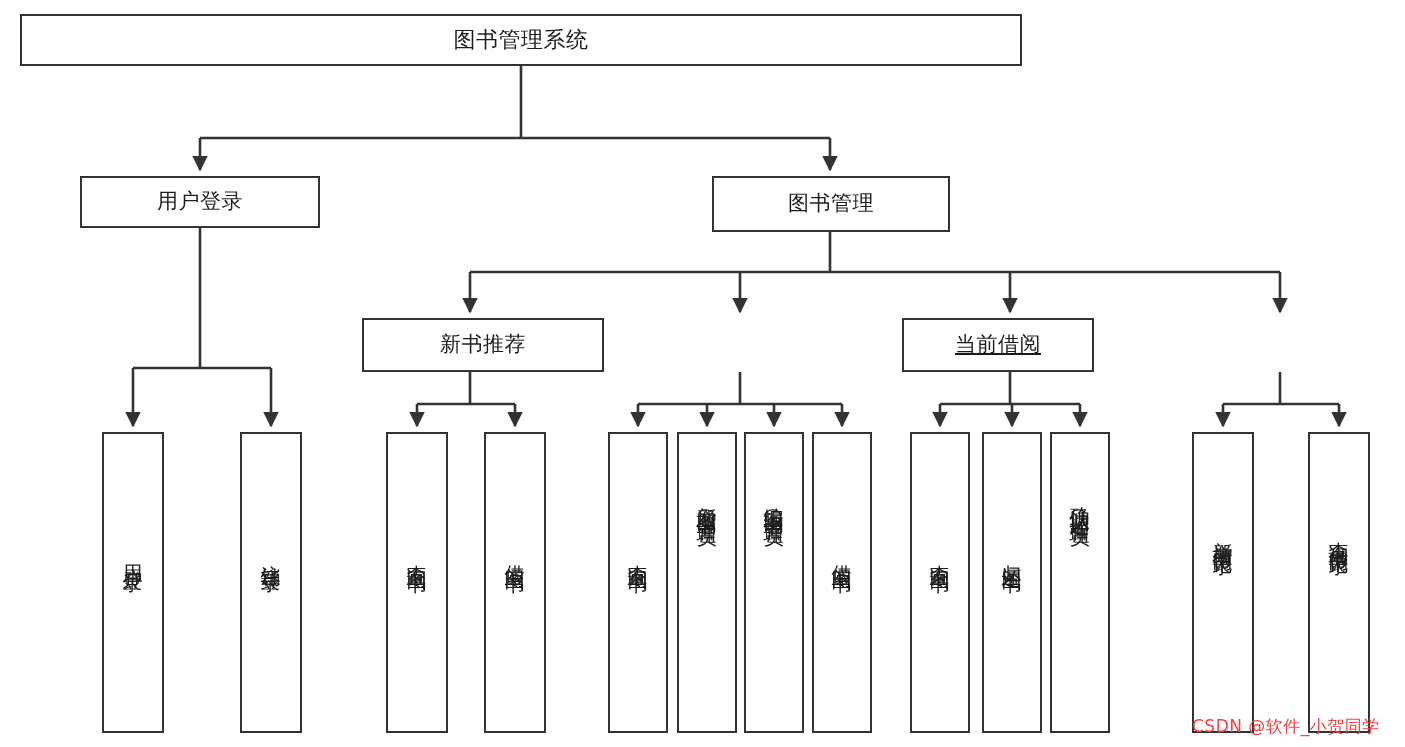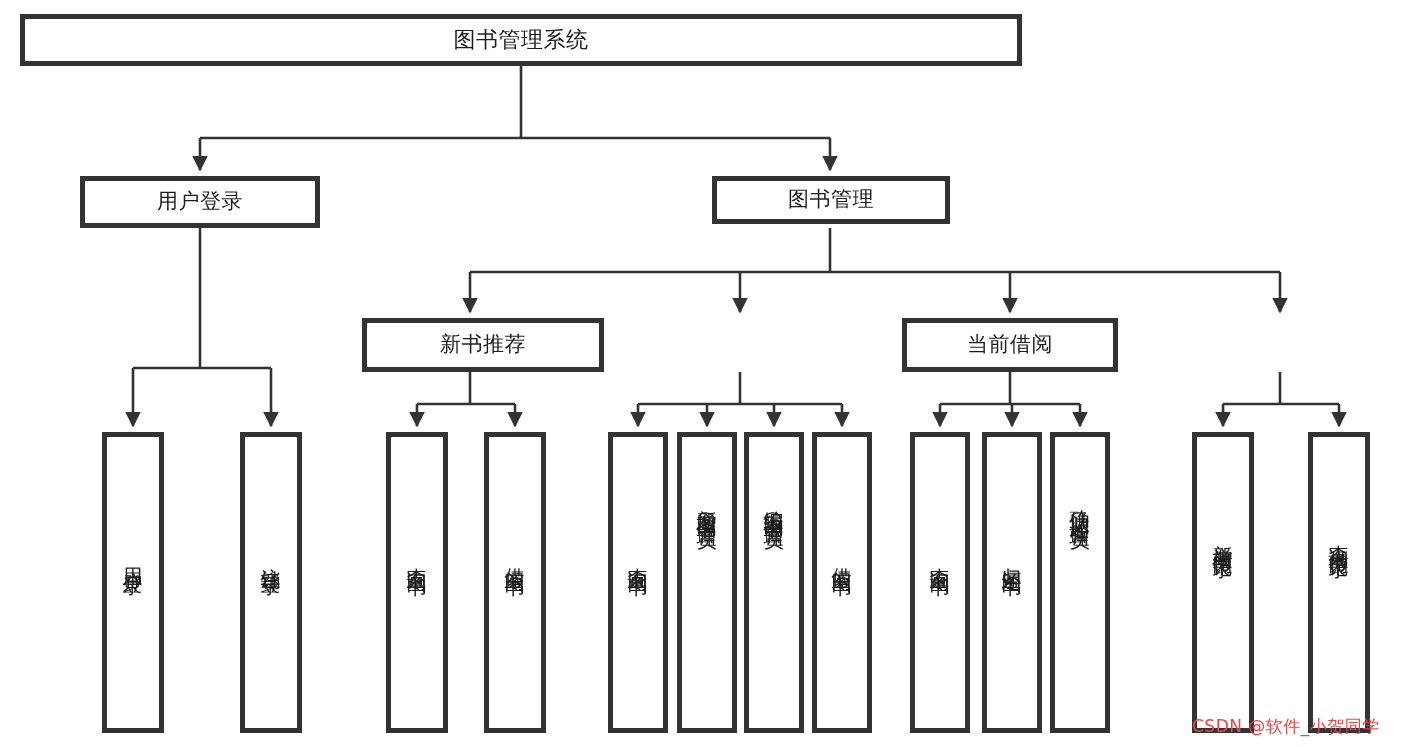--- a/index.html
+++ b/index.html
@@ -24,21 +24,21 @@
     left: 0;
     top: 0;
     width: 1405px;
     height: 747px;
     pointer-events: none;
   }
   .node {
     position: absolute;
     box-sizing: border-box;
     background: #ffffff;
-    border: 5px solid #0ea5e9;
+    border: 2px solid #0ea5e9;
     display: flex;
     align-items: center;
     justify-content: center;
     z-index: 2;
   }
   .node .node-label {
     display: block;
     text-align: center;
     color: #1c1c1c;
     line-height: 1.12;
@@ -129,28 +129,28 @@
     </g>
   </svg>
 
   <div class="node horiz root" style="left: 20px; top: 14px; width: 1002px; height: 52px; border-color: rgb(51, 51, 51); background: rgb(255, 255, 255);">
     <span class="node-label">图书管理系统</span>
   </div>
 
   <div class="node horiz" style="left: 80px; top: 176px; width: 240px; height: 52px; border-color: rgb(51, 51, 51); background: rgb(255, 255, 255);">
     <span class="node-label">用户登录</span>
   </div>
-  <div class="node horiz" style="left: 712px; top: 176px; width: 238px; height: 48px; border-color: rgb(51, 51, 51); background: rgb(255, 255, 255);">
+  <div class="node horiz" style="left: 712px; top: 176px; width: 238px; height: 56px; border-color: rgb(51, 51, 51); background: rgb(255, 255, 255);">
     <span class="node-label">图书管理</span>
   </div>
 
   <div class="node horiz" style="left: 362px; top: 318px; width: 242px; height: 54px; border-color: rgb(51, 51, 51); background: rgb(255, 255, 255);">
     <span class="node-label">新书推荐</span>
   </div>
-  <div class="node horiz" style="left: 902px; top: 318px; width: 216px; height: 54px; border-color: rgb(51, 51, 51); background: rgb(255, 255, 255);">
+  <div class="node horiz" style="left: 902px; top: 318px; width: 192px; height: 54px; border-color: rgb(51, 51, 51); background: rgb(255, 255, 255); text-decoration: underline;">
     <span class="node-label">当前借阅</span>
   </div>
 
   <div class="node vert" style="left: 102px; top: 432px; width: 62px; height: 301px; border-color: rgb(51, 51, 51); background: rgb(255, 255, 255);">
     <span class="node-label" style="padding-top: 105px;">用户登录</span>
   </div>
   <div class="node vert" style="left: 240px; top: 432px; width: 62px; height: 301px; border-color: rgb(51, 51, 51); background: rgb(255, 255, 255);">
     <span class="node-label" style="padding-top: 105px;">注销登录</span>
   </div>
   <div class="node vert" style="left: 386px; top: 432px; width: 62px; height: 301px; border-color: rgb(51, 51, 51); background: rgb(255, 255, 255);">

